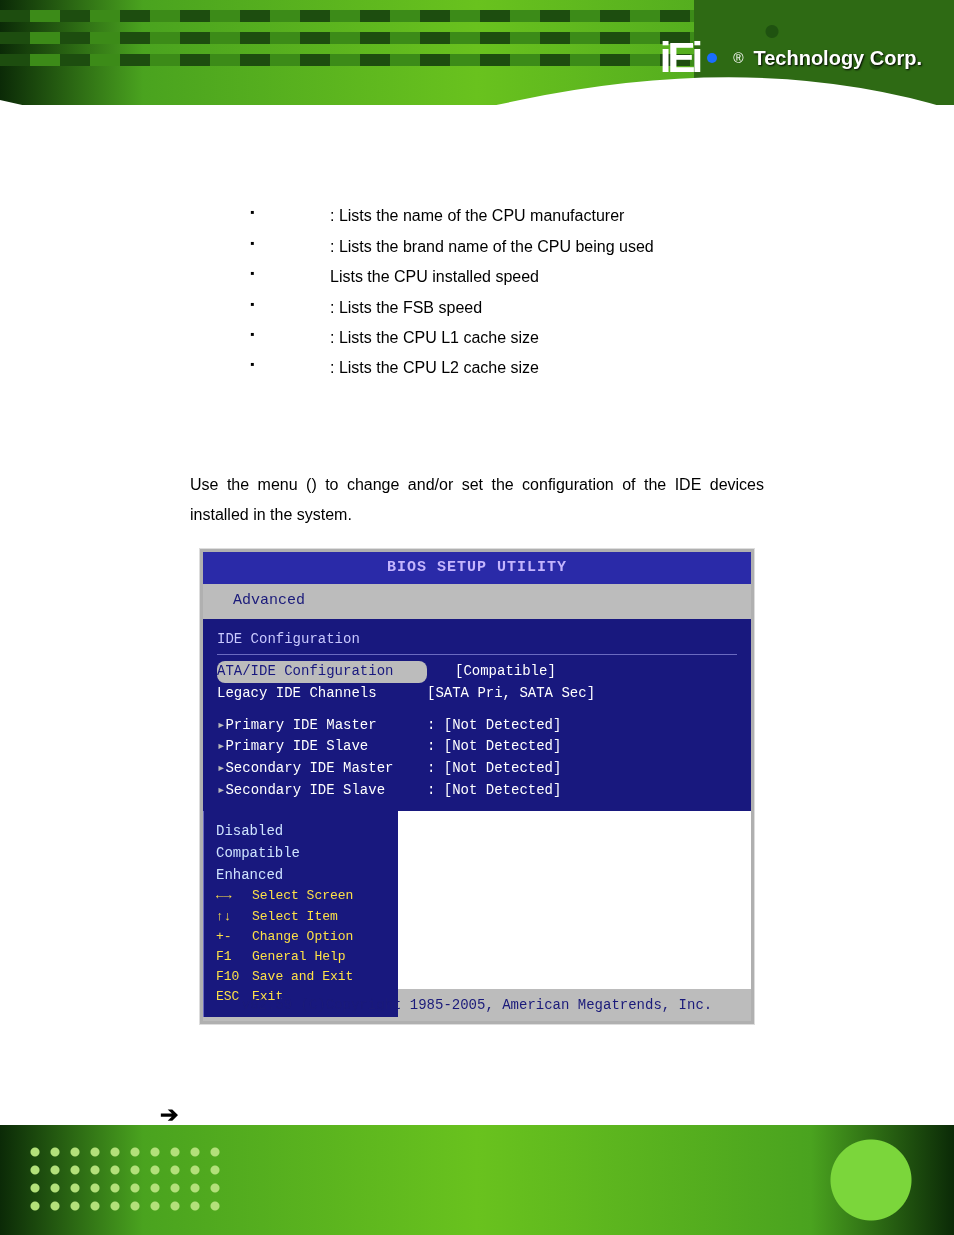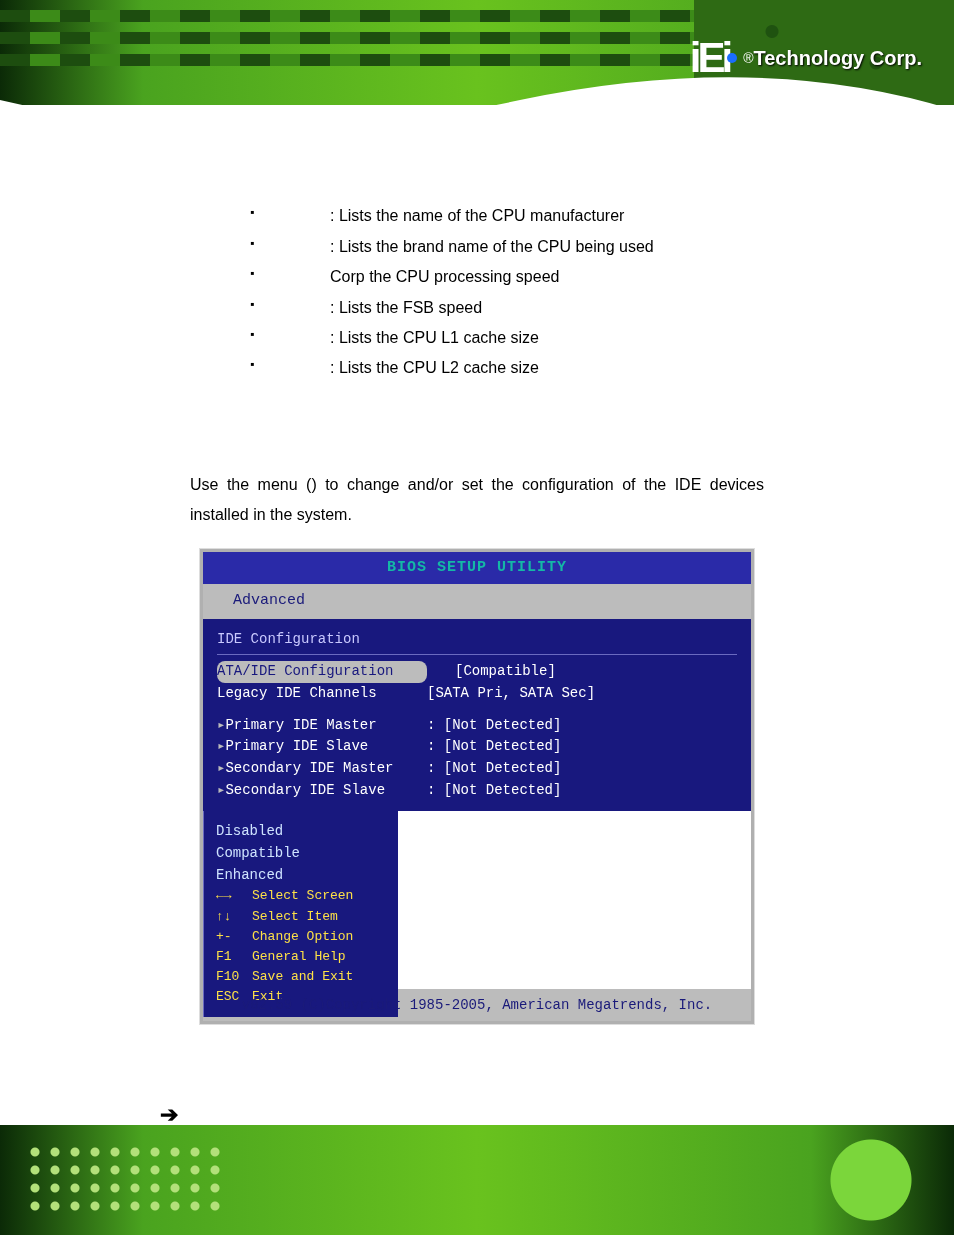--- a/index.html
+++ b/index.html
@@ -10,34 +10,34 @@
   .top-band .stripe{position:absolute;left:0;right:0;height:12px;background:repeating-linear-gradient(90deg,#1d4d0f 0 30px,#3c8b18 30px 60px);}
   .top-band .stripe.s1{top:10px;}
   .top-band .stripe.s2{top:32px;}
   .top-band .stripe.s3{top:54px;}
   .top-band .pcb{position:absolute;top:0;right:0;width:260px;height:105px;
     background:radial-gradient(circle at 30% 30%,#1f5210 6px,transparent 7px),
                radial-gradient(circle at 70% 60%,#1f5210 6px,transparent 7px),
                #2e6a14;}
   .white-curve{position:absolute;left:0;right:0;top:60px;height:120px;pointer-events:none;}
   .white-curve svg{width:100%;height:100%;}
-  .logo-area{position:absolute;top:34px;right:32px;display:flex;align-items:center;}
+  .logo-area{position:absolute;top:34px;right:32px;display:flex;align-items:center;gap:10px;}
   .logo-area .iei{font-family:Arial,Helvetica,sans-serif;color:#fff;font-weight:bold;font-size:42px;letter-spacing:-4px;}
   .logo-area .dot{width:10px;height:10px;border-radius:50%;background:#1a6dff;display:inline-block;margin-left:-2px;vertical-align:top;}
   .logo-area .reg{color:#fff;font-size:14px;margin-left:6px;}
   .logo-area .tagline{color:#fff;font-weight:bold;font-size:20px;text-shadow:1px 1px 2px #000;}
   
   .content{padding:30px 190px 0 190px;font-size:16px;line-height:1.9;}
   ul.cpu-list{list-style:none;padding-left:60px;margin:20px 0 30px 0;}
   ul.cpu-list li{position:relative;padding-left:80px;}
   ul.cpu-list li::before{content:"\25AA";position:absolute;left:0;top:0;font-size:12px;}
   .section-gap{height:40px;}
   
   .bios-wrap{margin:18px 10px 0 10px;border:3px solid #b0b0b0;box-shadow:0 0 0 1px #ddd;font-family:"Courier New",monospace;}
-  .bios-title{background:#2a2aa8;color:#14b8a6;text-align:center;font-weight:bold;padding:2px 0;font-size:15px;letter-spacing:1px;}
+  .bios-title{background:#2a2aa8;color:#c4b5fd;text-align:center;font-weight:bold;padding:2px 0;font-size:15px;letter-spacing:1px;}
   .bios-tabs{background:#bcbcbc;color:#1a1a7a;padding:3px 30px;font-size:15px;}
   .bios-body{display:flex;height:370px;flex-direction:column;}
   .bios-left{flex:1;background:#18187e;color:#fff;padding:10px 14px;font-size:14px;line-height:1.55;position:relative;}
   .bios-left .hdr{color:#c9c9ff;}
   .bios-left .hr{border:0;border-top:1px solid #6a6ac0;margin:4px 0 6px 0;}
   .bios-left .row{display:flex;}
   .bios-left .row .k{width:210px;border-radius:8px;}
   .bios-left .row .v{flex:1;}
   .bios-left .row.sel .k{background:#bcbcbc;color:#18187e;}
   .bios-left .row.sel .v{color:#fff;padding-left:28px;}
@@ -89,21 +89,21 @@
 </div>
 
 <div class="content">
   <p>
     <span>The CPU Configuration menu (</span><span>) lists the following CPU details:</span>
   </p>
 
   <ul class="cpu-list">
     <li><span>: Lists the name of the CPU manufacturer</span></li>
     <li><span>: Lists the brand name of the CPU being used</span></li>
-    <li><span>Corp the CPU processing speed</span></li>
+    <li><span>Lists the CPU installed speed</span></li>
     <li><span>: Lists the FSB speed</span></li>
     <li><span>: Lists the CPU L1 cache size</span></li>
     <li><span>: Lists the CPU L2 cache size</span></li>
   </ul>
 
   <div class="section-gap"></div>
 
   <p style="text-align:justify;">
     <span>Use the </span><span> menu (</span><span>) to change and/or set the configuration of the IDE devices installed in the system.</span>
   </p>

